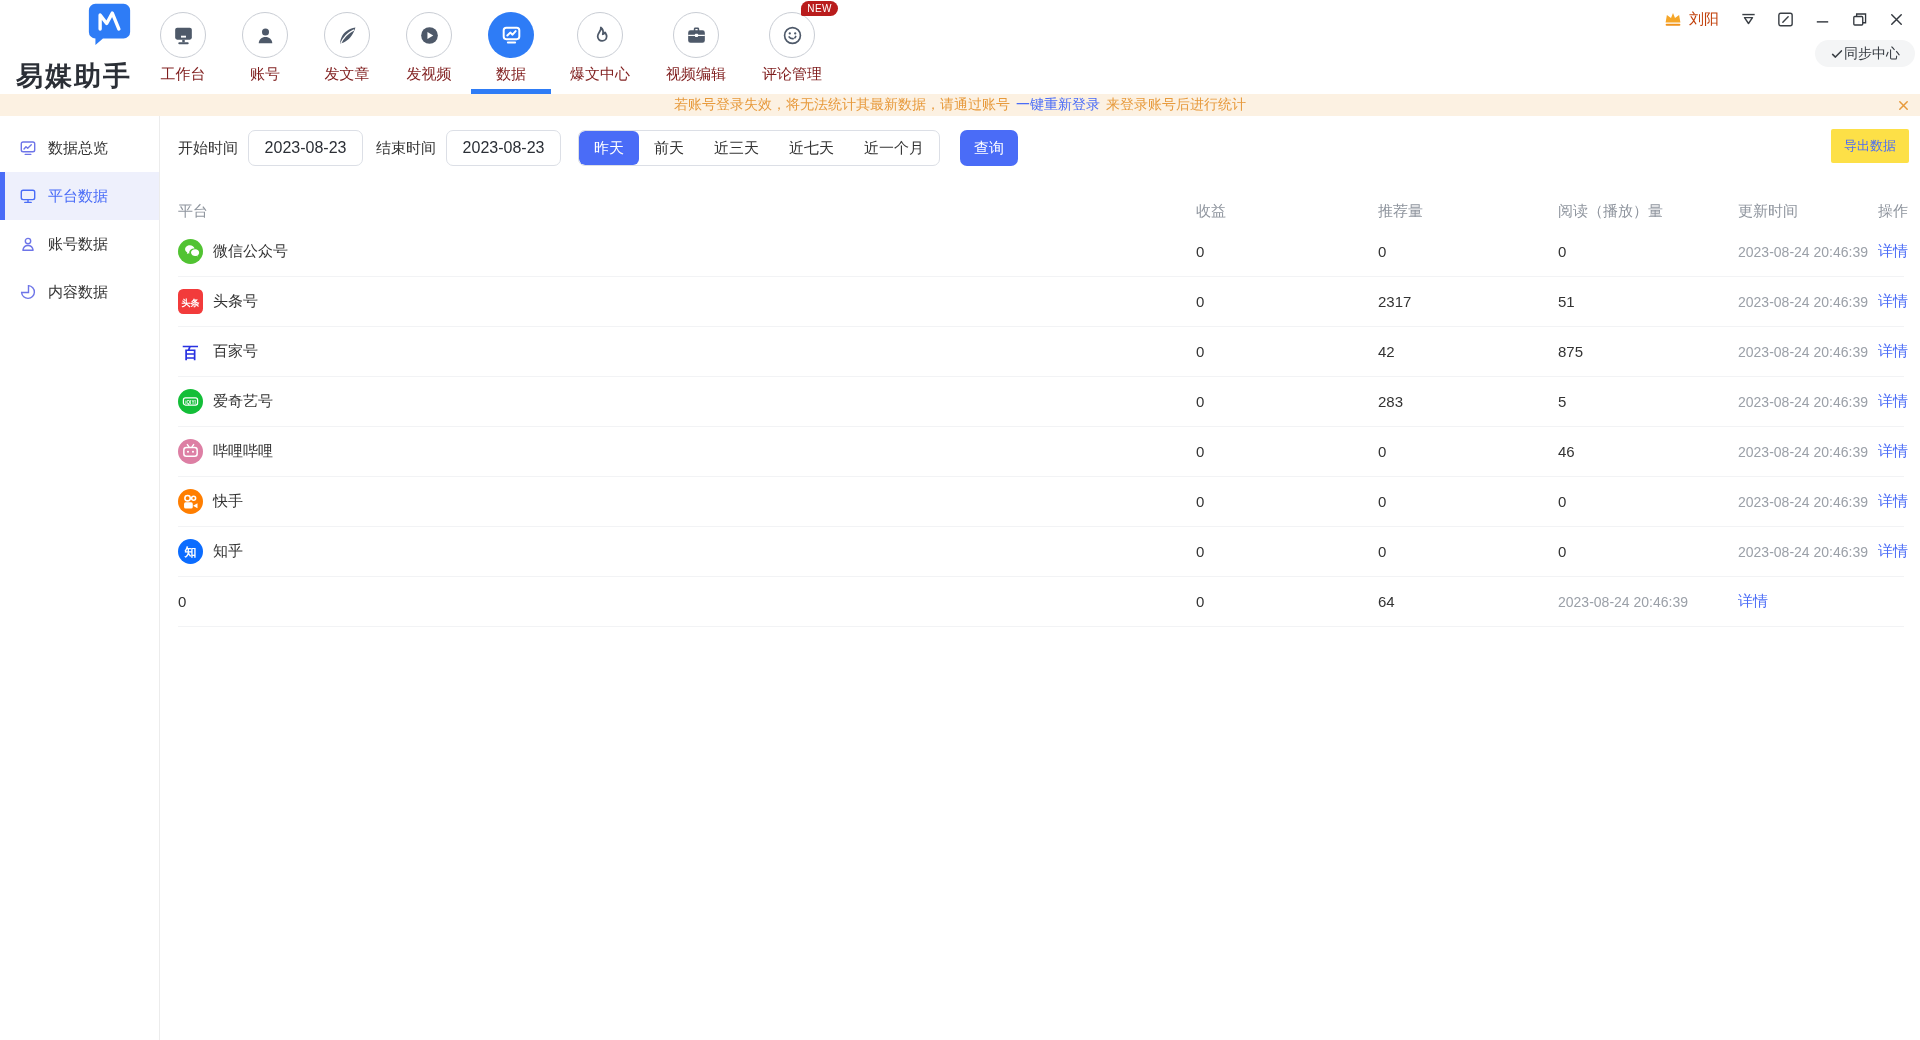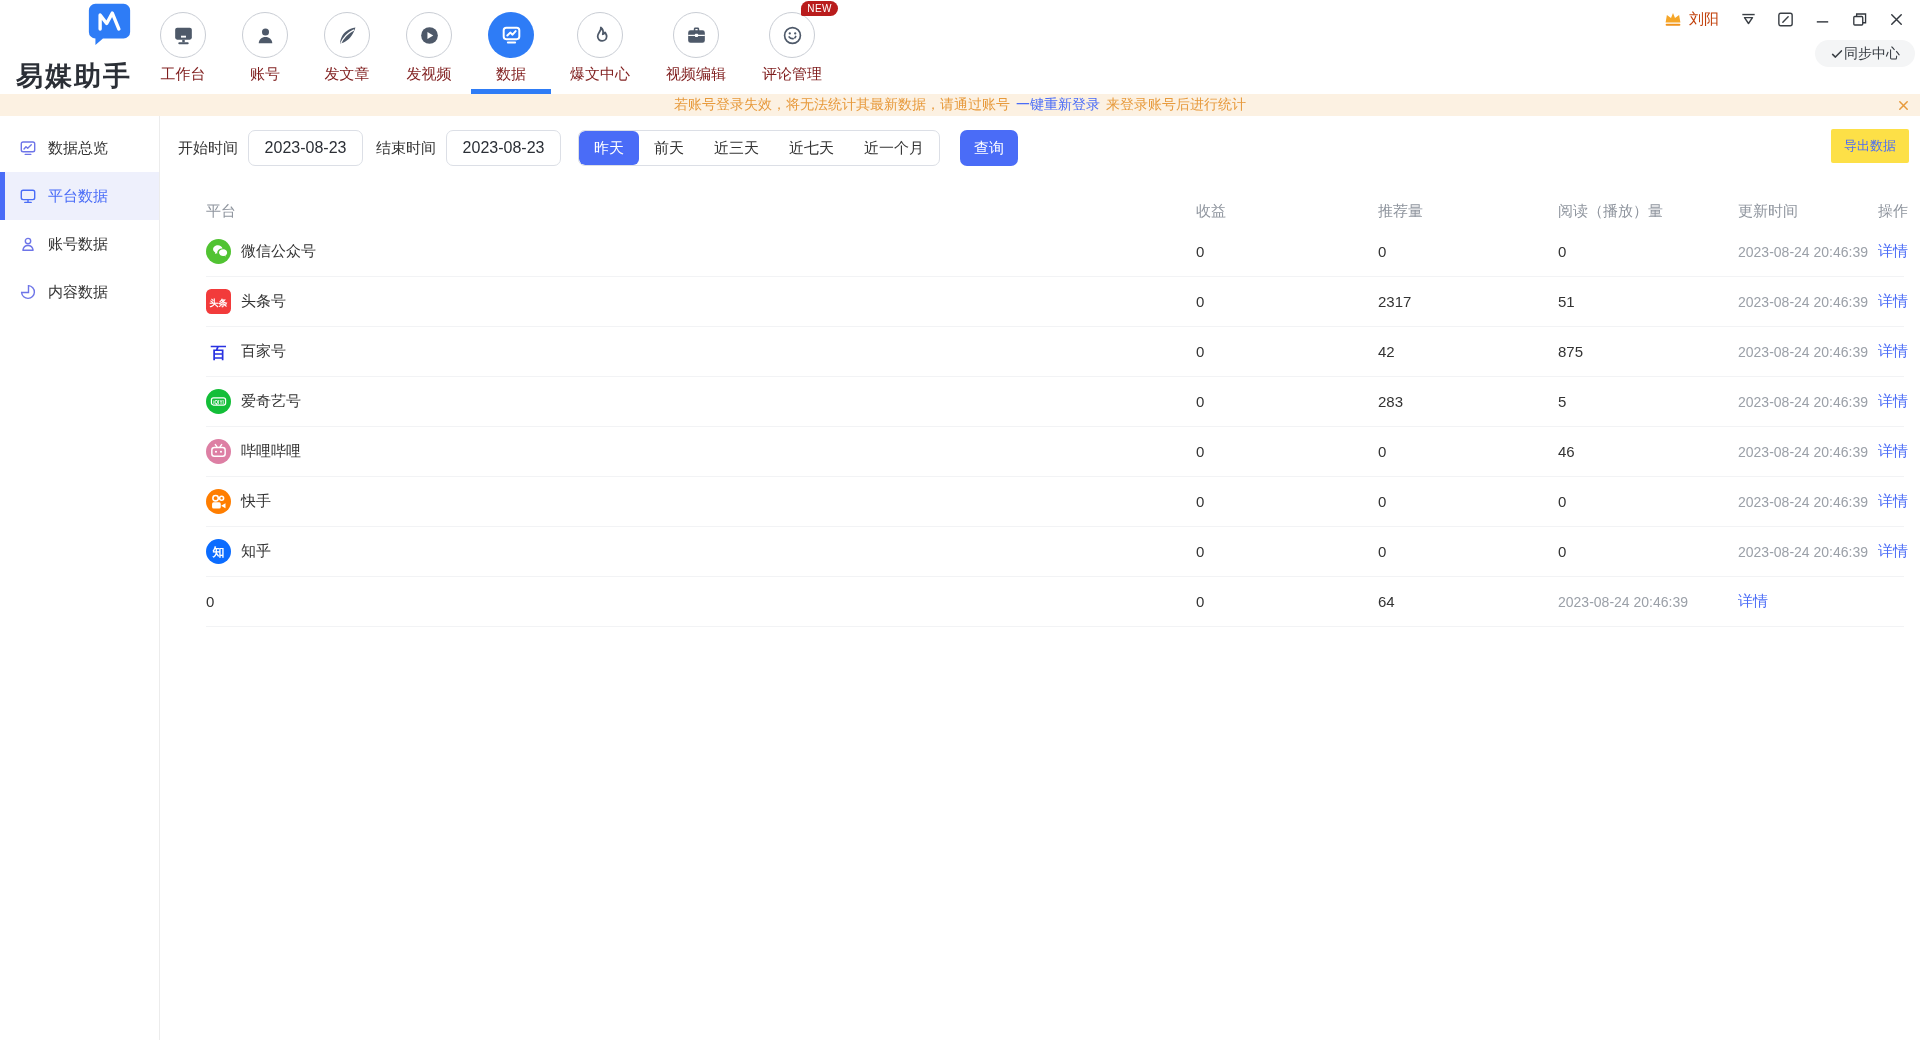--- a/index.html
+++ b/index.html
@@ -60,21 +60,21 @@
     display: flex; align-items: center; justify-content: center; font-size: 16px; color: #2b2f36; margin-right: 13px; cursor: text; }
   .seg { display: flex; align-items: stretch; border: 1px solid #dcdfe6; border-radius: 7px; height: 36px; margin-left: 4px; overflow: hidden; }
   .seg-item { padding: 0 15px; display: flex; align-items: center; font-size: 15px; color: #333; cursor: pointer; white-space: nowrap; }
   .seg-item.active { background: var(--accent); color: #fff; border-radius: 6px; }
   .query-btn { margin-left: 20px; height: 36px; padding: 0 14px; background: var(--accent); color: #fff;
     border-radius: 7px; font-size: 15px; display: flex; align-items: center; cursor: pointer; border: none; }
   .export-btn { position: absolute; top: 13px; right: 11px; height: 34px; padding: 0 13px; background: #fde047;
     color: var(--accent); font-size: 13px; border-radius: 2px; display: flex; align-items: center; cursor: pointer; }
 
   
-  .table { margin-top: 29px; margin-left: 28px; }
+  .table { margin-top: 29px; }
   .t-grid { display: grid; grid-template-columns: 1fr 182px 180px 180px 140px 26px; align-items: center; }
   .t-header { height: 32px; font-size: 15px; color: #8f959e; }
   .t-row { height: 50px; border-bottom: 1px solid #f2f3f5; font-size: 15px; color: #333; }
   .plat { display: flex; align-items: center; gap: 10px; }
   .plat-icon { width: 25px; height: 25px; flex: none; display: flex; }
   .plat-icon svg { width: 25px; height: 25px; }
   .t-time { color: #9ba0a8; font-size: 14px; white-space: nowrap; }
   .t-detail { color: var(--accent); cursor: pointer; white-space: nowrap; }
   .c-op { white-space: nowrap; }
 </style>

